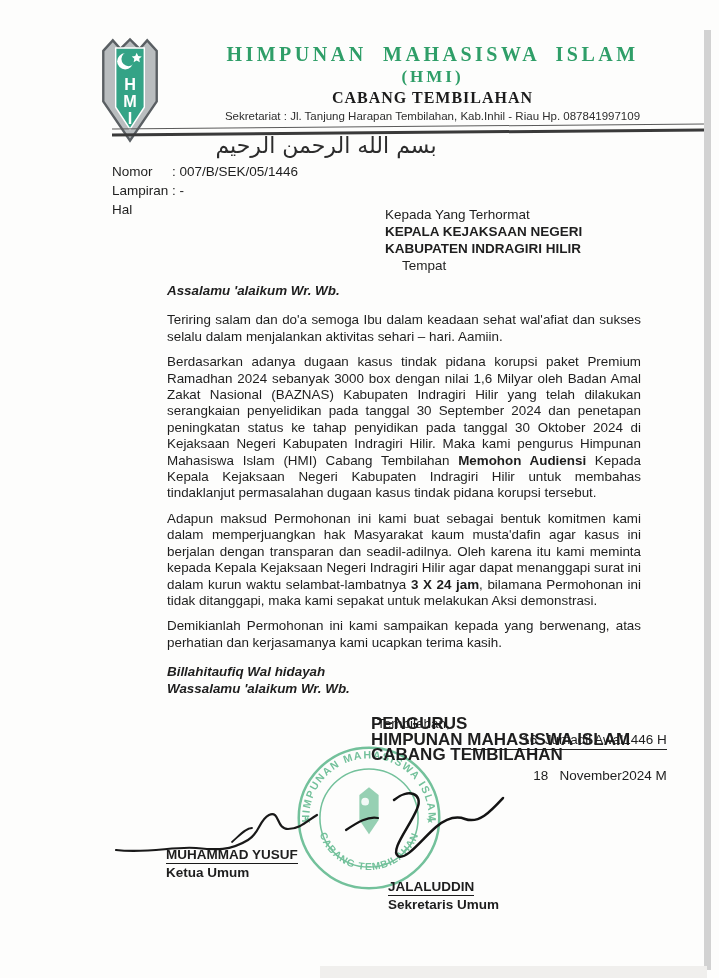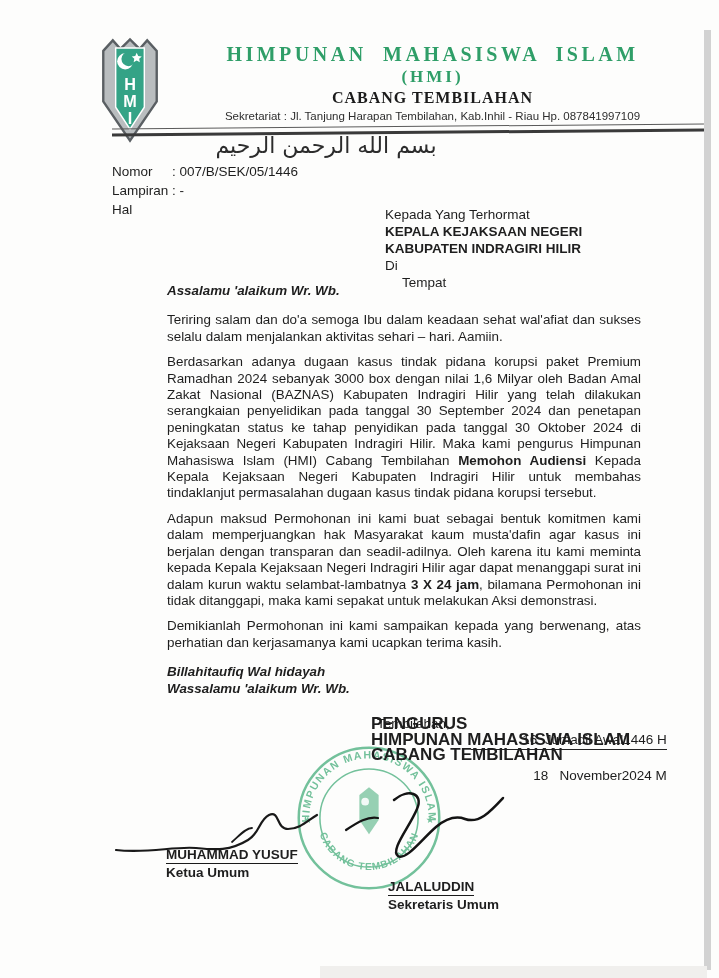--- a/index.html
+++ b/index.html
@@ -108,21 +108,20 @@
     </div>
     <div class="meta-row">
       <span class="meta-label">Hal</span>
     </div>
   </div>
 
   <div class="recipient">
     <div>Kepada Yang Terhormat</div>
     <div class="bold">KEPALA KEJAKSAAN NEGERI</div>
     <div class="bold">KABUPATEN INDRAGIRI HILIR</div>
-    <div>Di</div>
     <div class="indent">Tempat</div>
   </div>
 
   <div class="body">
     <p class="salam">Assalamu 'alaikum Wr. Wb.</p>
     <p class="par">Teriring salam dan do'a semoga Ibu dalam keadaan sehat wal'afiat dan sukses selalu dalam menjalankan aktivitas sehari – hari. Aamiin.</p>
     <p class="par"><span>Berdasarkan adanya dugaan kasus tindak pidana korupsi paket Premium Ramadhan 2024 sebanyak 3000 box dengan nilai 1,6 Milyar oleh Badan Amal Zakat Nasional (BAZNAS) Kabupaten Indragiri Hilir yang telah dilakukan serangkaian penyelidikan pada tanggal 30 September 2024 dan penetapan peningkatan status ke tahap penyidikan pada tanggal 30 Oktober 2024 di Kejaksaan Negeri Kabupaten Indragiri Hilir. Maka kami pengurus Himpunan Mahasiswa Islam (HMI) Cabang Tembilahan </span><span class="bold">Memohon Audiensi</span><span> Kepada Kepala Kejaksaan Negeri Kabupaten Indragiri Hilir untuk membahas tindaklanjut permasalahan dugaan kasus tindak pidana korupsi tersebut.</span></p>
     <p class="par"><span>Adapun maksud Permohonan ini kami buat sebagai bentuk komitmen kami dalam memperjuangkan hak Masyarakat kaum musta'dafin agar kasus ini berjalan dengan transparan dan seadil-adilnya. Oleh karena itu kami meminta kepada Kepala Kejaksaan Negeri Indragiri Hilir agar dapat menanggapi surat ini dalam kurun waktu selambat-lambatnya </span><span class="bold">3 X 24 jam</span><span>, bilamana Permohonan ini tidak ditanggapi, maka kami sepakat untuk melakukan Aksi demonstrasi.</span></p>
     <p class="par last">Demikianlah Permohonan ini kami sampaikan kepada yang berwenang, atas perhatian dan kerjasamanya kami ucapkan terima kasih.</p>
     <p class="closing">Billahitaufiq Wal hidayah</p>

